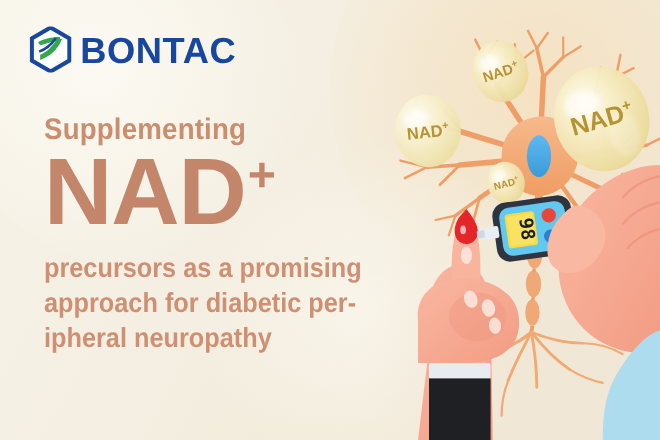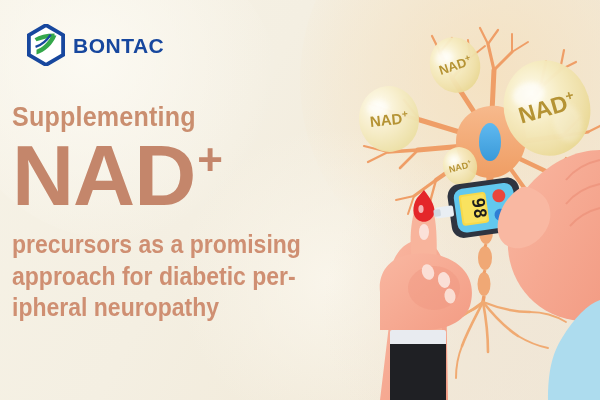--- a/index.html
+++ b/index.html
@@ -52,32 +52,32 @@
   
   .logo-row {
     position: absolute;
     left: 27px; top: 24px;
     display: flex;
     align-items: center;
     gap: 8px;
   }
   .logo-mark { width: 38px; height: 42px; display: block; }
   .logo-word {
-    font-size: 21px;
+    font-size: 33px;
     font-weight: 700;
     letter-spacing: .5px;
     color: #17479e;
     line-height: 1;
     font-family: "Liberation Sans", sans-serif;
   }
 
   
   .copy {
     position: absolute;
-    left: 12px; top: 104px;
+    left: 40px; top: 104px;
     width: 330px;
   }
   .kicker {
     font-size: 27px;
     font-weight: 700;
     color: #ca8e6f;
     letter-spacing: .2px;
     line-height: 1;
     margin: 0 0 2px 0;
     transform: scaleX(.93);

